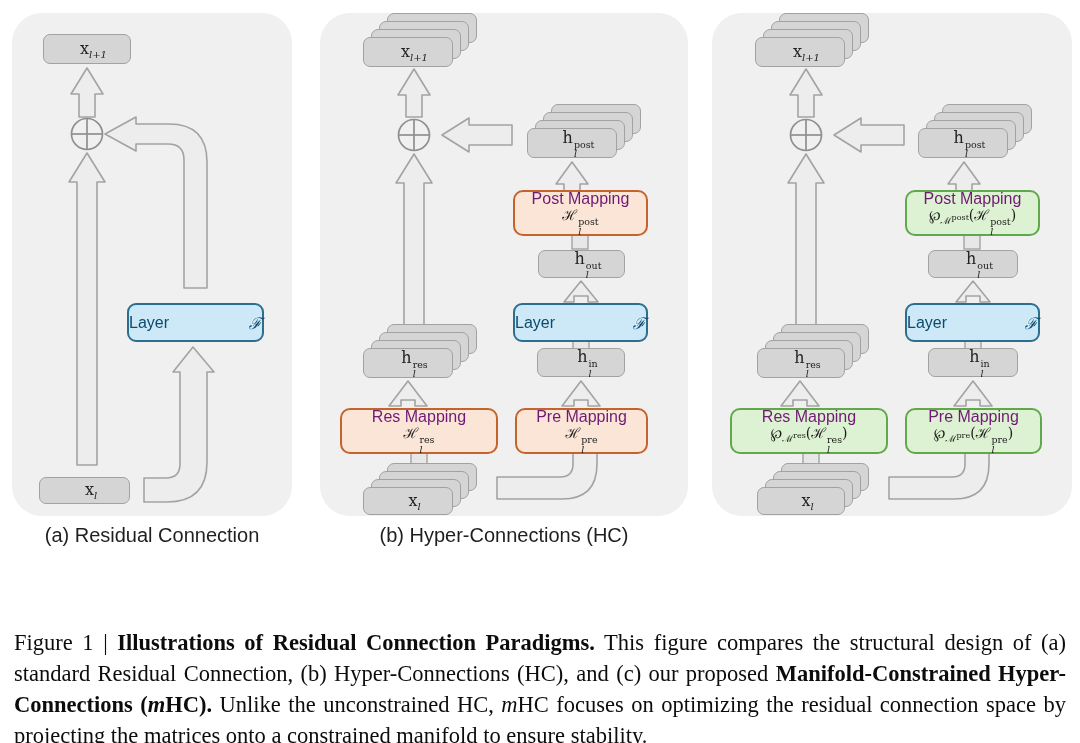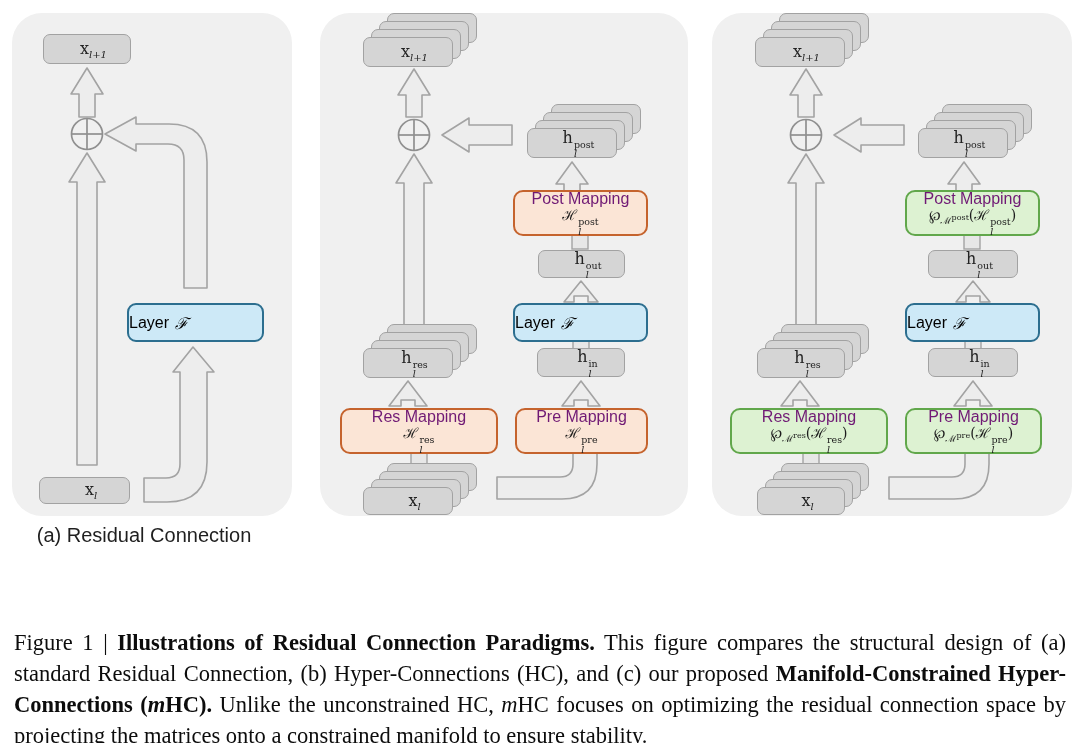--- a/index.html
+++ b/index.html
@@ -27,23 +27,23 @@
   .card.c1{transform:translate(8px,-8px);}
   .card.front{display:flex;align-items:center;justify-content:center;}
 
   .map{position:absolute;display:flex;flex-direction:column;align-items:center;justify-content:center;
        border-radius:10px;box-sizing:border-box;line-height:1.12;}
   .map.orange{background:#fbe5d6;border:2px solid #c5632d;}
   .map.green{background:#ddf2d2;border:2px solid #61a74b;}
   .mapline1{font-size:16px;color:#701a75;}
   .mapline2{font-family:"DejaVu Serif",serif;font-size:14px;color:#1c1c1c;margin-top:1px;}
 
-  .layerbox{position:absolute;display:flex;align-items:center;justify-content:flex-start;
+  .layerbox{position:absolute;display:flex;align-items:center;justify-content:space-between;
             background:#cde9f7;border:2px solid #2c6e8f;border-radius:9px;box-sizing:border-box;
-            font-size:16px;color:#000000;}
+            font-size:16px;color:#0c4a6e;}
   .layer-f{font-family:"DejaVu Serif",serif;font-style:italic;margin-left:6px;font-size:16px;}
 
   .math{font-family:"DejaVu Serif",serif;font-size:16px;color:#222222;margin-left:13px;}
   .msub{font-size:10px;font-style:italic;vertical-align:-4px;}
   .ss{display:inline-flex;flex-direction:column;align-items:flex-start;font-size:9.5px;
       line-height:1;vertical-align:-5px;margin-left:1px;}
   .ss .ssub{font-style:italic;}
   .plow{font-size:9.5px;vertical-align:-4px;}
   .ppsup{font-size:8px;position:relative;top:-4px;}
 
@@ -289,17 +289,18 @@
     <div class="stack" style="left:45px;top:474px;width:88px;height:28px">
       <div class="card c3"></div>
       <div class="card c2"></div>
       <div class="card c1"></div>
       <div class="card front">
         <span class="math"><span>x</span><span class="msub">l</span></span>
       </div>
     </div>
   </section>
 
-  <div class="pcap" style="left:4px;width:280px">(a) Residual Connection</div>
+  <div class="pcap" style="left:12px;width:280px">(a) Residual Connection</div>
+  <div class="pcap" style="left:320px;width:368px">(b) Hyper-Connections (HC)</div>
 
   <p class="figcap"><span>Figure 1 | </span><b>Illustrations of Residual Connection Paradigms.</b><span> This figure compares the structural design of (a) standard Residual Connection, (b) Hyper-Connections (HC), and (c) our proposed </span><b>Manifold-Constrained Hyper-Connections</b><b> (</b><b class="it">m</b><b>HC).</b><span> Unlike the unconstrained HC, </span><span class="it">m</span><span>HC focuses on optimizing the residual connection space by projecting the matrices onto a constrained manifold to ensure stability.</span></p>
 
 </div>
 
 </body></html>

